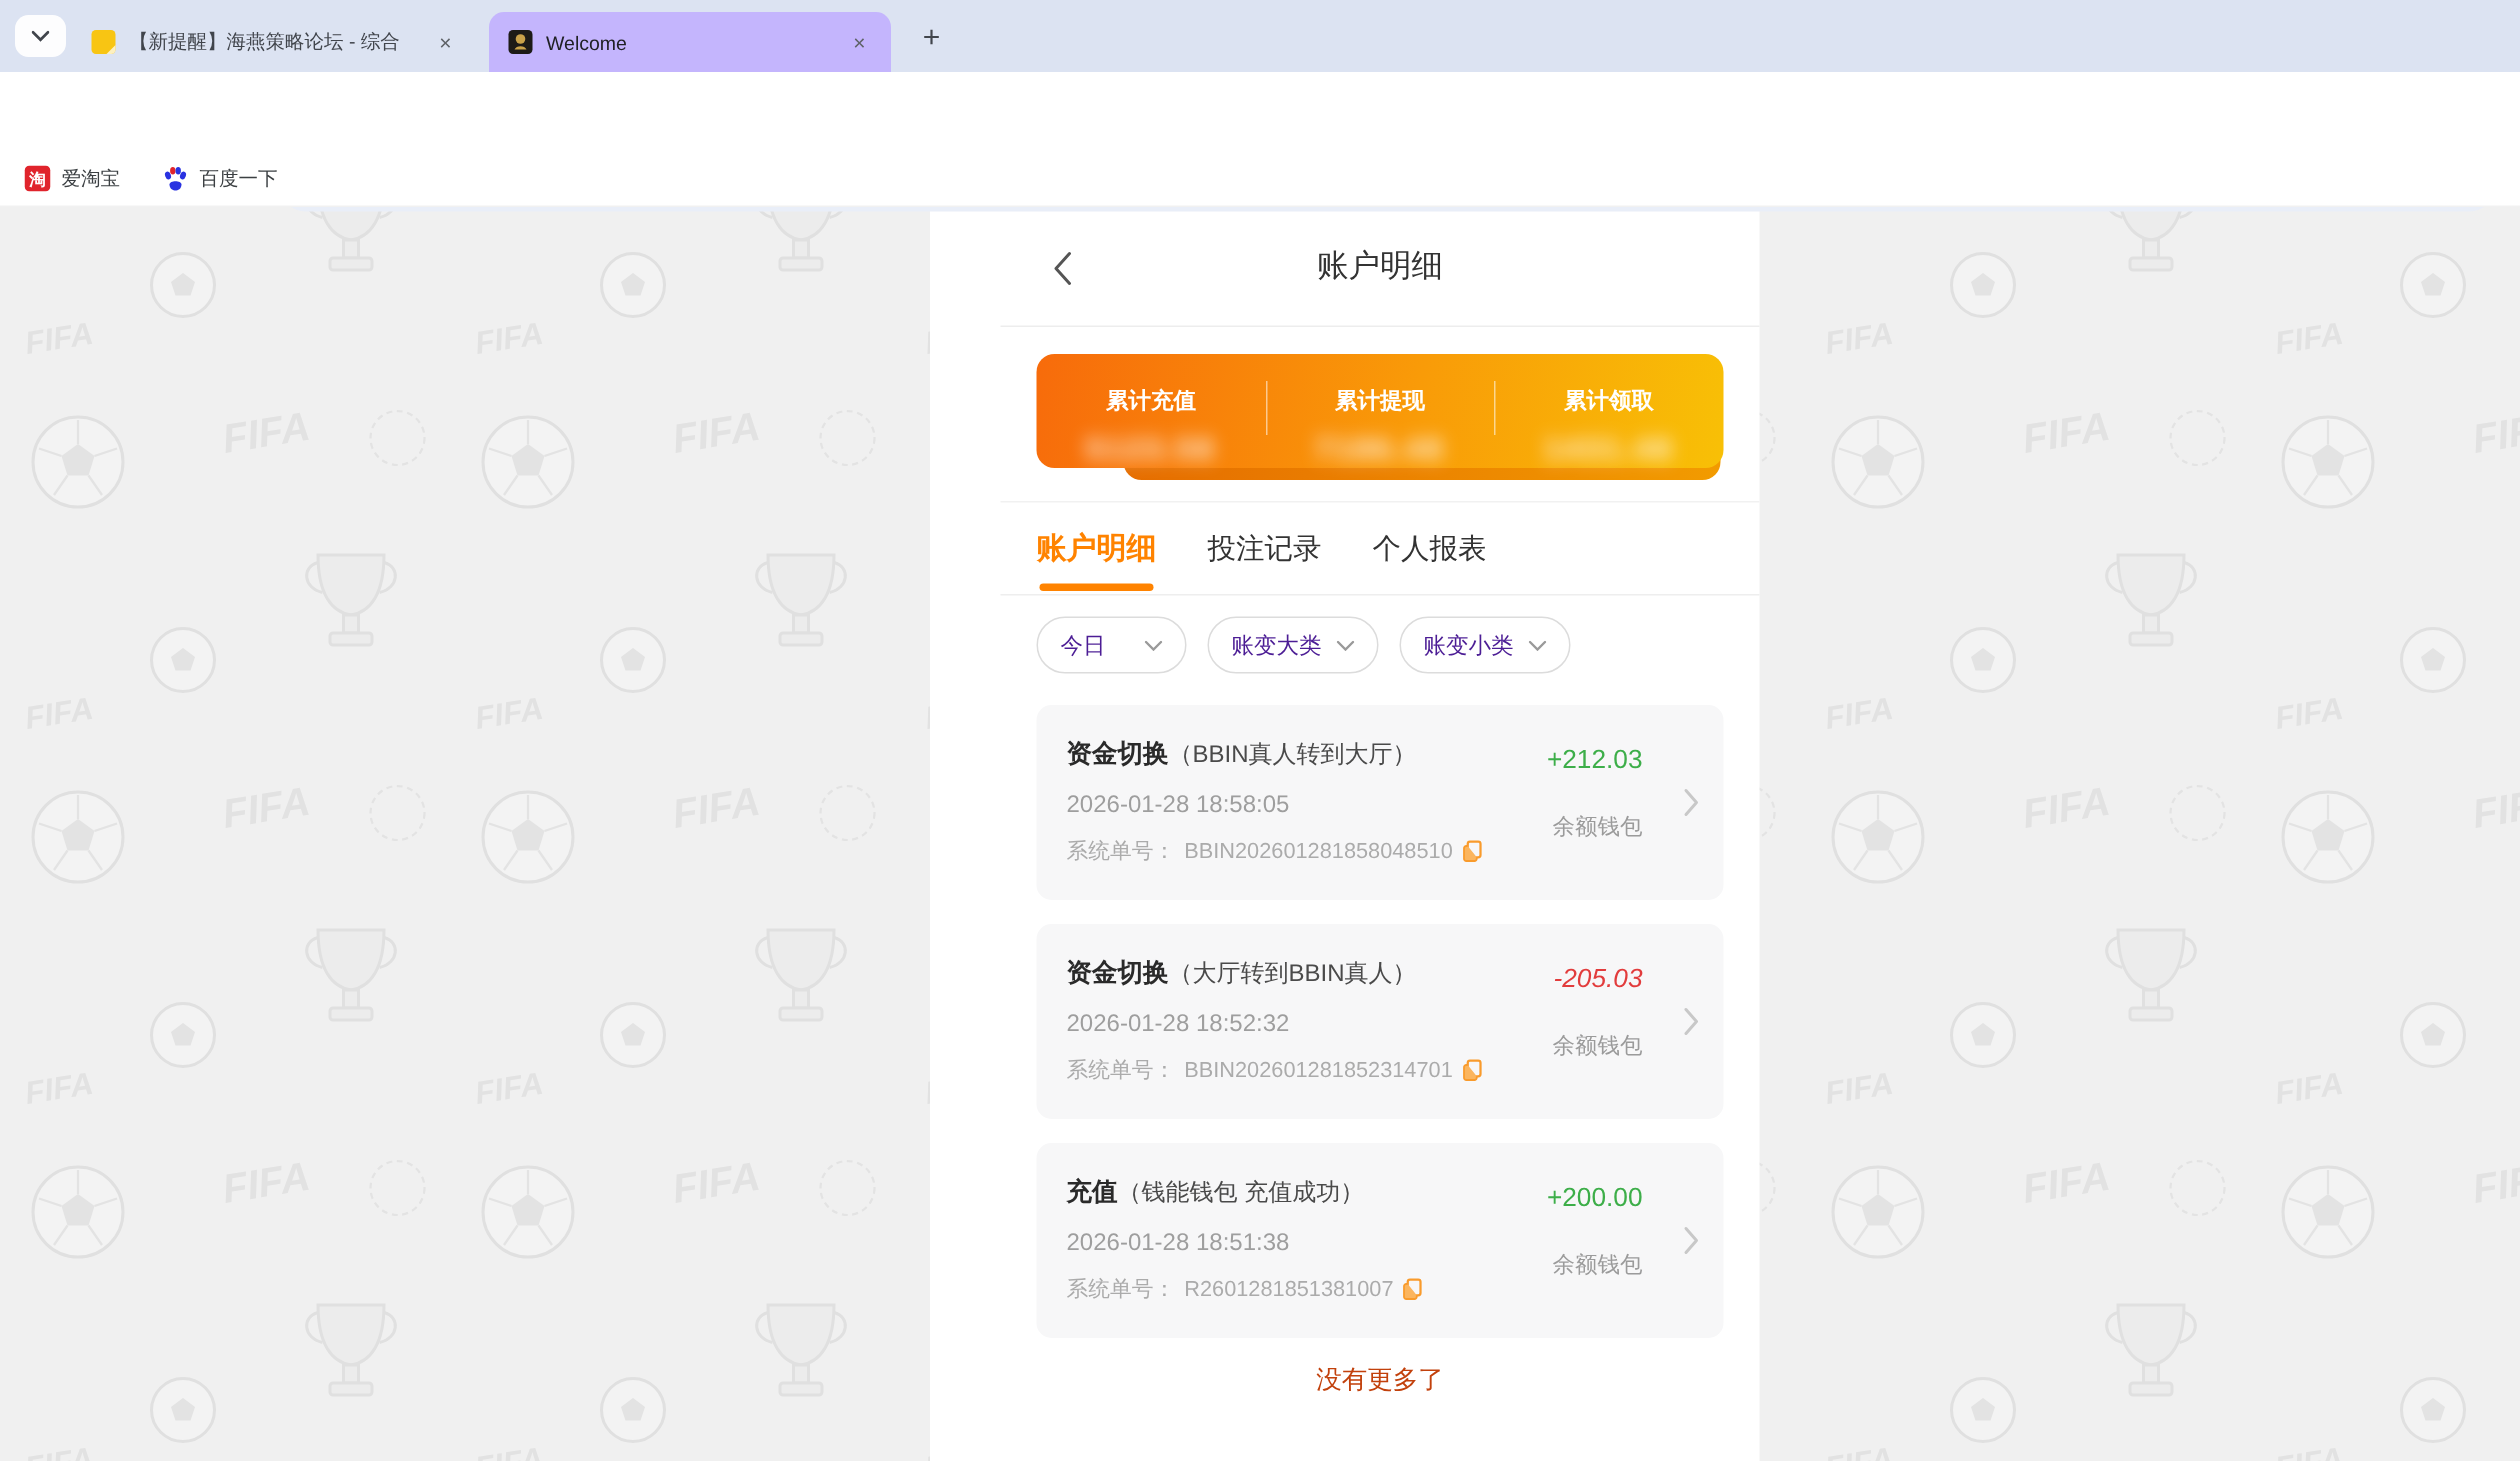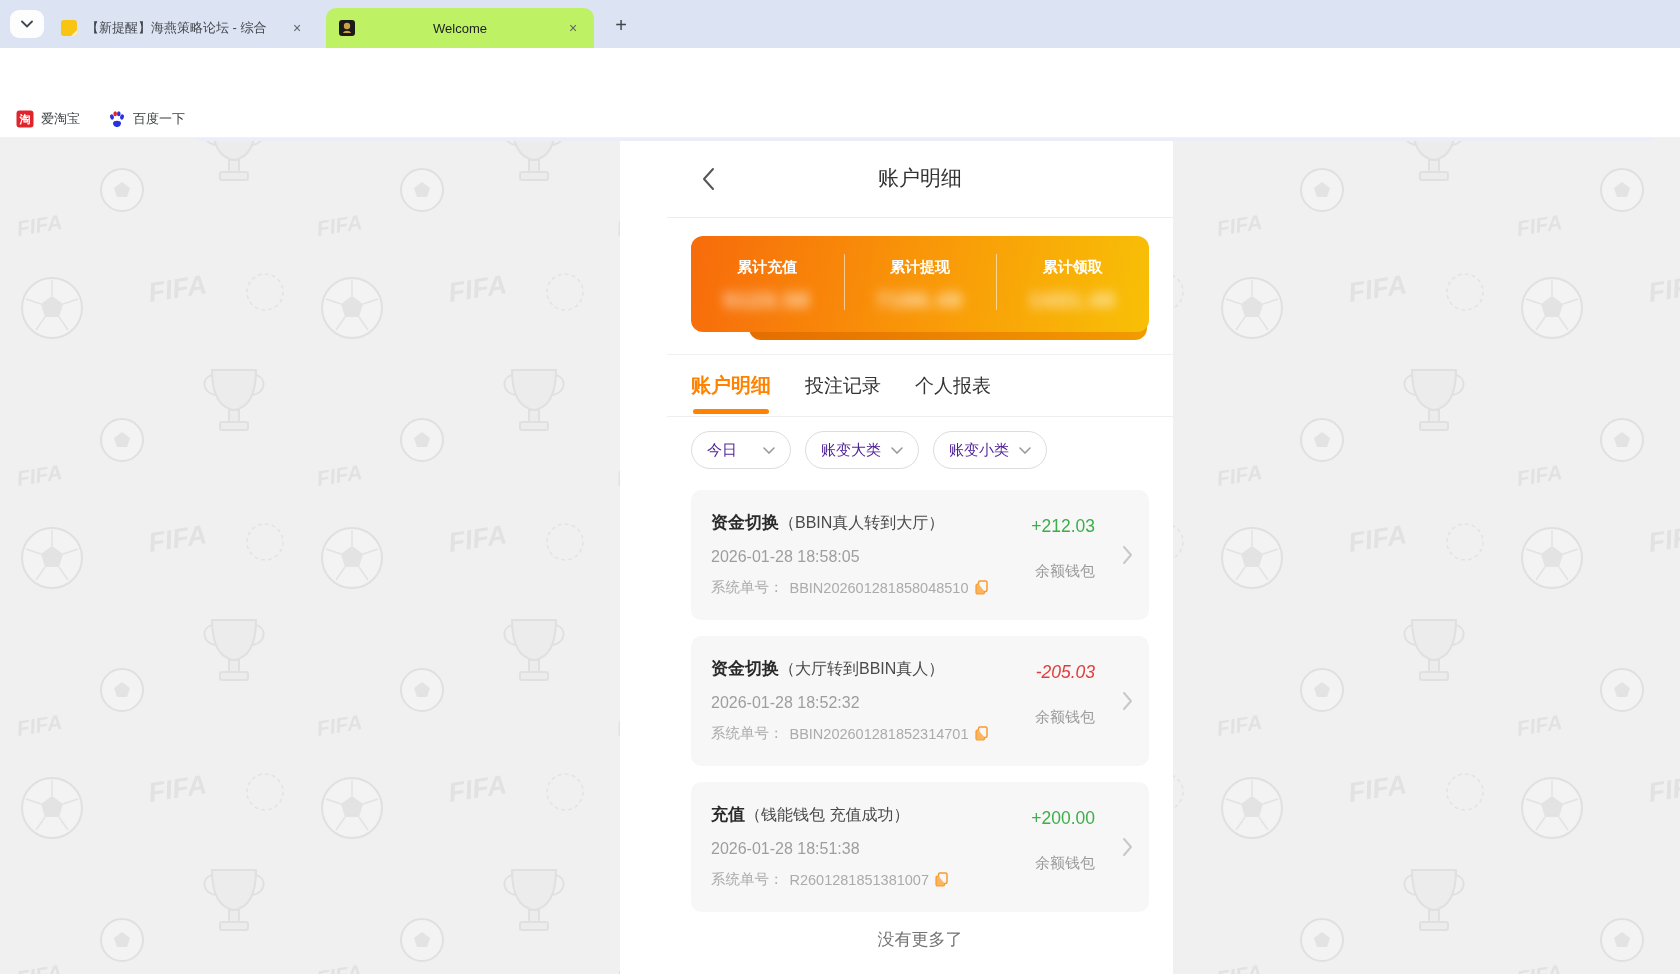--- a/index.html
+++ b/index.html
@@ -12,21 +12,21 @@
 
   
   .tabstrip { position:absolute; left:0; top:0; width:1680px; height:48px;
     background:#dce3f2; z-index:3; }
   .tablist-btn { position:absolute; left:10px; top:10px; width:34px; height:28px;
     background:#fdfdfe; border-radius:9px; display:flex; align-items:center;
     justify-content:center; cursor:pointer; }
   .tab { position:absolute; top:8px; height:40px; display:flex; align-items:center;
     padding:0 12px; font-size:13px; color:#41454c; }
   .tab.inactive { left:48px; width:270px; }
-  .tab.active { left:326px; width:268px; background:#bef264; border-radius:10px 10px 0 0; color:#202124;text-align:center; }
+  .tab.active { left:326px; width:268px; background:#c4b5fd; border-radius:10px 10px 0 0; color:#202124; }
   .tab .title { flex:1; white-space:nowrap; overflow:hidden; margin:0 8px 0 8px; }
   .tab .close { width:18px; height:18px; display:flex; align-items:center; justify-content:center;
     color:#5f6368; font-size:14px; border-radius:50%; }
   .favicon { width:18px; height:18px; flex:0 0 18px; }
   .newtab { position:absolute; left:608px; top:12px; width:26px; height:26px; color:#41454c;
     font-size:20px; display:flex; align-items:center; justify-content:center; border-radius:50%; }
 
   .toolbar { position:absolute; left:0; top:48px; width:1680px; height:52px; background:#fff; z-index:3; }
   .navbtn { position:absolute; top:62px; width:26px; height:26px; display:flex; align-items:center;
     justify-content:center; }
@@ -40,21 +40,21 @@
   .bm + .bm { margin-left:28px; }
 
   
   .panel { position:absolute; left:620px; top:138px; width:553px; height:836px; background:#fff; z-index:2;padding-left:47px; }
   .p-header { position:relative; height:80px; border-bottom:1px solid #ededed; }
   .back { position:absolute; left:28px; top:28px; width:26px; height:26px; display:flex;
     align-items:center; justify-content:center; }
   .p-title { text-align:center; line-height:80px; font-size:21px; color:#333; }
 
   .card-wrap { position:relative; margin:18px 24px 0 24px; }
-  .card { position:relative; z-index:2; height:96px; border-radius:12px;
+  .card { position:relative; z-index:2; height:76px; border-radius:12px;
     background:linear-gradient(100deg,#f76b0b 0%,#f99b08 55%,#f8c006 100%);
     display:flex; }
   .card .col { flex:1; text-align:center; padding-top:22px; position:relative; }
   .card .col + .col::before { content:""; position:absolute; left:0; top:18px; bottom:22px;
     width:1px; background:rgba(255,255,255,.55); }
   .card .lbl { color:#fff; font-size:15px; font-weight:700; }
   .card .val { color:#fff; font-size:20px; font-weight:700; letter-spacing:2px; margin-top:12px;
     filter:blur(6px); opacity:.95; }
   .card-edge { position:relative; z-index:1; margin:-8px 2px 0 58px; height:16px;
     border-radius:0 0 12px 12px; background:linear-gradient(90deg,#e56d00,#f29b00); }
@@ -81,21 +81,21 @@
   .t-title { font-size:17px; font-weight:700; color:#2a2a2a; }
   .t-sub { font-size:16px; color:#4a4a4a; }
   .t-date { margin-top:14px; font-size:16px; color:#9e9e9e; }
   .t-order { margin-top:12px; font-size:14.5px; color:#ababab; display:flex; align-items:center; gap:6px; }
   .rblock { position:absolute; right:54px; top:26px; text-align:right; }
   .amt { font-size:17.5px; font-weight:500; }
   .amt.positive { color:#3dae49; } .amt.negative { color:#e23c3c;font-style:italic; }
   .wallet { margin-top:25px; font-size:15px; color:#9b9b9b; }
   .chev { position:absolute; right:16px; top:50%; transform:translateY(-50%); }
 
-  .nomore { text-align:center; color:#737373; font-size:17px; margin:16px 0 24px 0; }
+  .nomore { text-align:center; color:#c2410c; font-size:17px; margin:16px 0 24px 0; }
 
   svg { display:block; }
 </style>
 </head>
 <body>
 
 <div class="screen">
 
   <svg class="wm" width="1680" height="974">
     <defs>

